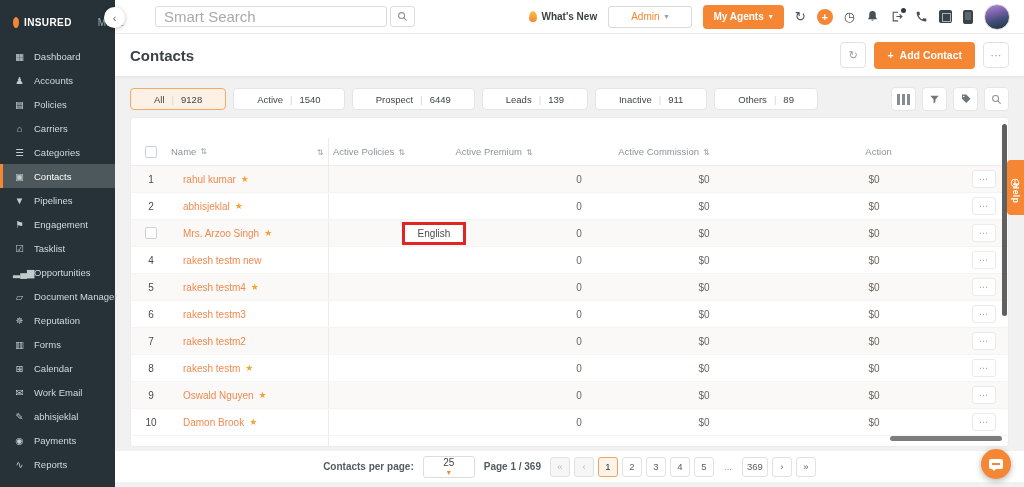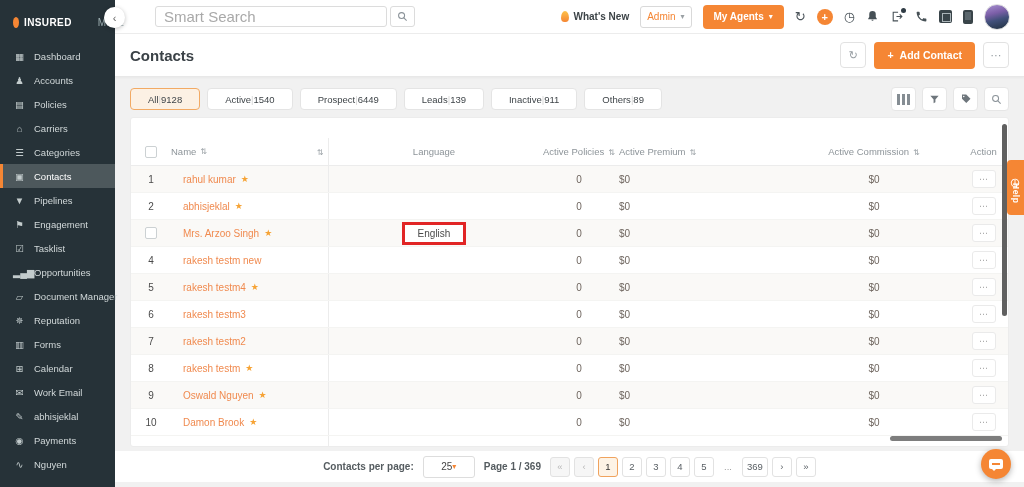--- a/index.html
+++ b/index.html
@@ -25,21 +25,21 @@
     background:#fff; box-shadow:0 1px 4px rgba(0,0,0,.25); z-index:30; display:flex; align-items:center; justify-content:center;
     font-size:11px; color:#666; cursor:pointer; }
   .search-input { width:232px; height:21px; border:1px solid #dcdcdc; border-radius:3px; padding:0 8px;
     font-size:15px; color:#444; outline:none; font-family:inherit; }
   .search-input::placeholder { color:#a9a9a9; }
   .search-btn { width:25px; height:21px; border:1px solid #dcdcdc; border-radius:3px; background:#fff; margin-left:3px;
     display:flex; align-items:center; justify-content:center; cursor:pointer; }
   .top-right { margin-left:auto; display:flex; align-items:center; gap:11px; }
   .whats-new { display:flex; align-items:flex-start; gap:4px; font-size:10px; font-weight:bold; color:#3c4347; cursor:pointer; }
   .flame { width:8px; height:11px; background:linear-gradient(#fdc24a,#f58634); border-radius:50% 50% 45% 45%/ 62% 62% 38% 38%; }
-  .admin-box { border:1px solid #d9d9d9; border-radius:3px; height:22px; padding:0 6px; display:flex; align-items:center; gap:5px;
+  .admin-box { border:1px solid #d9d9d9; border-radius:3px; height:22px; padding:0 22px; display:flex; align-items:center; gap:5px;
     font-size:10px; color:#f58634; cursor:pointer; background:#fff; }
   .admin-box .caret { color:#9aa0a4; font-size:8px; }
   .agents-btn { background:#f58634; border:none; color:#fff; font-weight:bold; font-size:10px; height:24px; border-radius:4px;
     padding:0 11px; display:flex; align-items:center; gap:5px; cursor:pointer; font-family:inherit; }
   .agents-btn .caret { font-size:8px; }
   .tico { font-size:13px; color:#4d565c; cursor:pointer; line-height:1; }
   .add-circle { width:16px; height:16px; border-radius:50%; background:#f58634; color:#fff; font-size:11px; font-weight:bold;
     display:flex; align-items:center; justify-content:center; cursor:pointer; }
   .svg-ico { display:flex; cursor:pointer; position:relative; }
   .dot-badge { position:absolute; right:-2px; top:-2px; width:5px; height:5px; border-radius:50%; background:#2f3b44; }
@@ -54,39 +54,39 @@
     display:flex; align-items:center; padding:0 15px; }
   .page-title { font-size:15px; font-weight:bold; color:#3b4247; }
   .tb-right { margin-left:auto; display:flex; align-items:center; gap:8px; }
   .icon-btn { min-width:26px; height:26px; border:1px solid #e2e2e2; border-radius:4px; background:#fff; color:#959ca1;
     font-size:11px; display:flex; align-items:center; justify-content:center; cursor:pointer; padding:0 5px; font-family:inherit; }
   .add-btn { background:#f58634; border:none; color:#fff; font-size:10.5px; font-weight:bold; height:27px; border-radius:4px;
     padding:0 13px; display:flex; align-items:center; gap:6px; cursor:pointer; font-family:inherit; }
 
   
   .filter-row { margin:10px 15px 6px; display:flex; align-items:center; gap:7px; }
-  .chip { background:#fff; border:1px solid #e4e4e4; border-radius:4px; height:22px; padding:0 17px;
-    display:inline-flex; align-items:center; font-size:9.5px; color:#3f4549; cursor:pointer; }
+  .chip { background:#fff; border:1px solid #e4e4e4; border-radius:4px; height:22px; padding:0 23px;
+    display:inline-flex; align-items:center; gap:7px; font-size:9.5px; color:#3f4549; cursor:pointer; }
   .chip .sep { color:#d5d5d5; }
   .chip.active { border-color:#f2aa64; background:#fcf1e4; }
   .filter-right { margin-left:auto; display:flex; gap:6px; }
   .mini-btn { width:25px; height:24px; border:1px solid #e6e6e6; border-radius:4px; background:#fff;
     display:flex; align-items:center; justify-content:center; cursor:pointer; }
   .cols-glyph { width:3px; height:11px; background:#858d93; box-shadow:5px 0 #858d93, 10px 0 #858d93; margin-right:10px; }
 
   
   .card { margin:0 15px; background:#fff; border:1px solid #ececec; border-radius:3px; position:relative; height:330px; overflow:hidden; }
   .thead { display:flex; align-items:center; height:28px; border-bottom:1px solid #ececec; font-size:9.5px; color:#8d9499;margin-top:20px; }
   .frozen { width:198px; flex:none; display:flex; align-items:center; align-self:stretch; border-right:1px solid #ececec; }
   .c-num { width:40px; display:flex; justify-content:center; flex:none; }
   .c-name { flex:1; text-align:left; display:flex; align-items:center; }
   .c-fsort { width:20px; text-align:center; flex:none; }
   .c-lang { width:210px; text-align:center; flex:none; display:flex; justify-content:center; align-items:center; }
   .c-pol { width:80px; text-align:center; flex:none; }
-  .c-prem { width:170px; flex:none; }
+  .c-prem { width:170px; text-align:center; flex:none; }
   .c-comm { width:170px; text-align:center; flex:none; }
   .c-act { flex:1; display:flex; justify-content:center; }
   .sort { font-size:8px; color:#9aa1a6; margin-left:4px; }
   .cbx { width:12px; height:12px; border:1px solid #ccd1d3; border-radius:2px; background:#fff; cursor:pointer; }
   .trow { display:flex; align-items:center; height:27px; font-size:10px; color:#5c5c5c; border-bottom:1px solid #f4f4f2; }
   .trow.odd { background:#faf9f7; }
   .row-num { color:#4a4a4a; }
   .nm { color:#f08a4f; cursor:pointer;padding-left:12px; }
   .star { color:#f6a335; font-size:9px; margin-left:5px; cursor:pointer; }
   .val { color:#6e655e; }
@@ -96,21 +96,21 @@
   .stub-row { height:20px; display:flex; }
   .stub-row .frozen { border-bottom:none; }
   .vscroll { position:absolute; right:1px; top:6px; width:5px; height:192px; background:#606060; border-radius:3px; cursor:pointer; z-index:5; }
   .hscroll { position:absolute; bottom:5px; right:6px; width:112px; height:5px; background:#7d7d7d; border-radius:3px; cursor:pointer; z-index:5; }
 
   
   .pagebar { margin-top:4px; background:#fff; height:31px; display:flex; align-items:center; justify-content:center; gap:9px;
     font-size:10px; color:#4a5155; }
   .pp-label { font-weight:bold; color:#555c60; }
   .pp-select { width:52px; height:22px; border:1px solid #ddd; border-radius:3px; background:#fff; display:flex; align-items:center;
-    justify-content:center; padding:0 7px; cursor:pointer; font-size:10px; color:#444; }
+    justify-content:flex-start; padding:0 7px; cursor:pointer; font-size:10px; color:#444;flex-direction:column; }
   .pp-select .caret { color:#f58634; font-size:8px; }
   .page-info { font-weight:bold; color:#555c60; }
   .pbtns { display:flex; gap:4px; align-items:center; }
   .pbtn { min-width:20px; height:20px; border:1px solid #e2e2e2; border-radius:3px; background:#fff; color:#5a6065;
     font-size:9.5px; display:flex; align-items:center; justify-content:center; padding:0 4px; cursor:pointer; font-family:inherit; }
   .pbtn.disabled { background:#f6f6f6; color:#b8b8b8; }
   .pbtn.active { border-color:#f0a35e; background:#fdf3e6; color:#333; }
   .pbtn.ellipsis { border:none; background:transparent; color:#9a9a9a; }
 
   
@@ -196,21 +196,21 @@
       <div class="menu-item">
         <span class="mi-icon">✎</span>
         <span>abhisjeklal</span>
       </div>
       <div class="menu-item">
         <span class="mi-icon">◉</span>
         <span>Payments</span>
       </div>
       <div class="menu-item">
         <span class="mi-icon">∿</span>
-        <span>Nguyen</span>
+        <span>Reports</span>
       </div>
     </div>
 </div>
 
 <div class="main">
 
   <div class="topbar">
     <div class="collapse-toggle">‹</div>
     <input class="search-input" placeholder="Smart Search" style="">
     <button class="search-btn">
@@ -331,23 +331,20 @@
       <div class="frozen">
         <div class="c-num">
             <span class="cbx"></span>
           </div>
         <div class="c-name">
           <span>Name</span>
             <span class="sort">⇅</span>
         </div>
         <div class="c-fsort"><span class="sort">⇅</span></div>
       </div>
-      <div class="c-lang">
-          <span>Language</span>
-        </div>
       <div class="c-pol">
         <span>Active Policies</span><span class="sort">⇅</span>
       </div>
       <div class="c-prem">
         <span>Active Premium</span><span class="sort">⇅</span>
       </div>
       <div class="c-comm">
         <span>Active Commission</span><span class="sort">⇅</span>
       </div>
       <div class="c-act">

